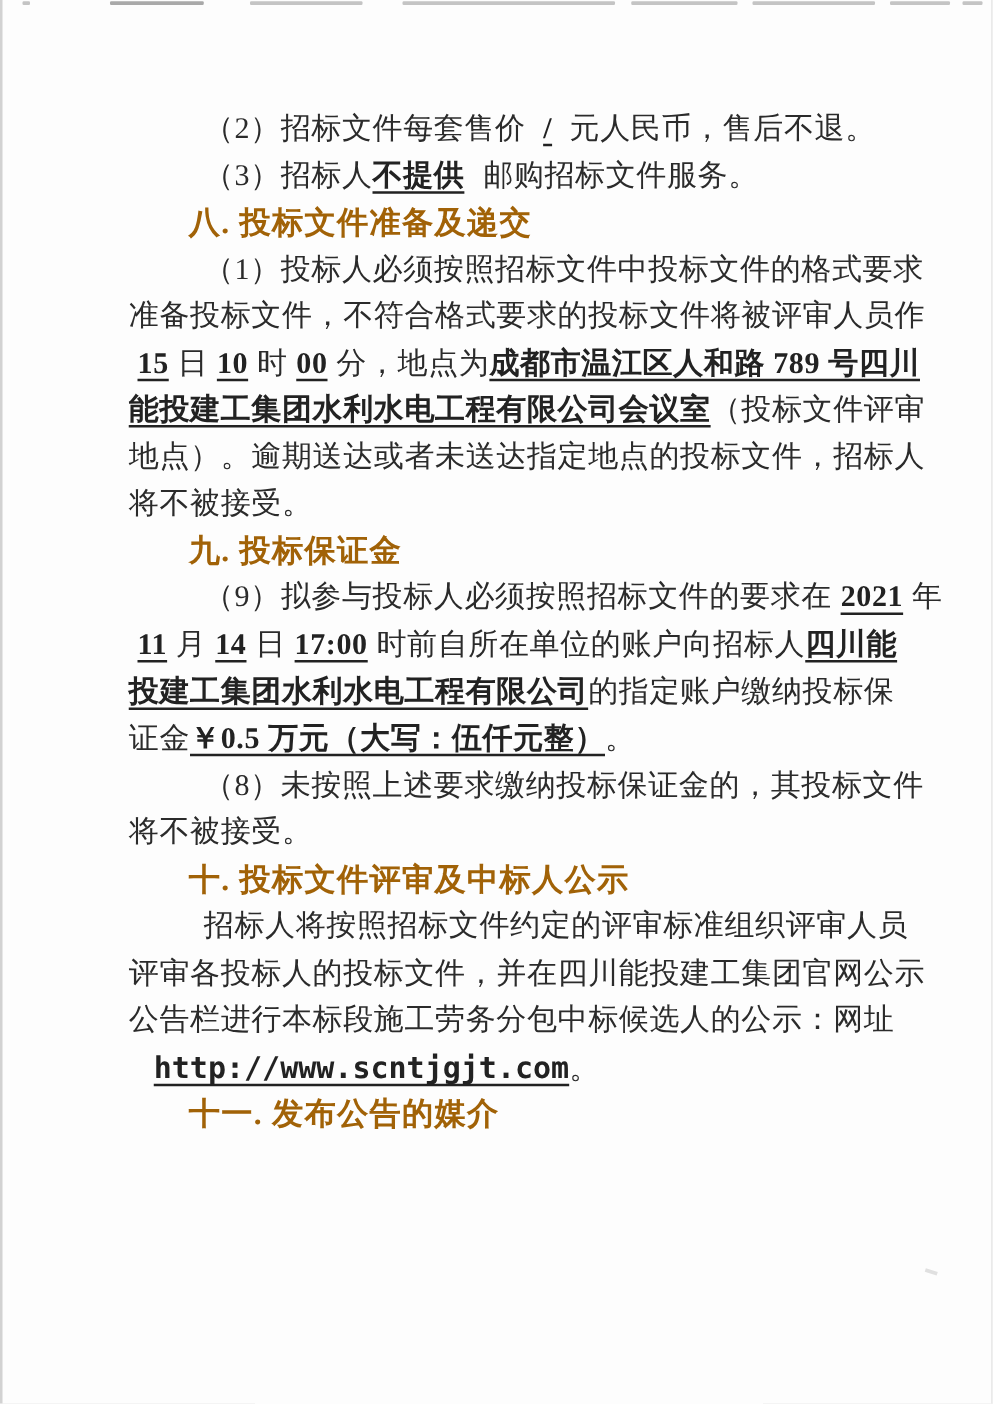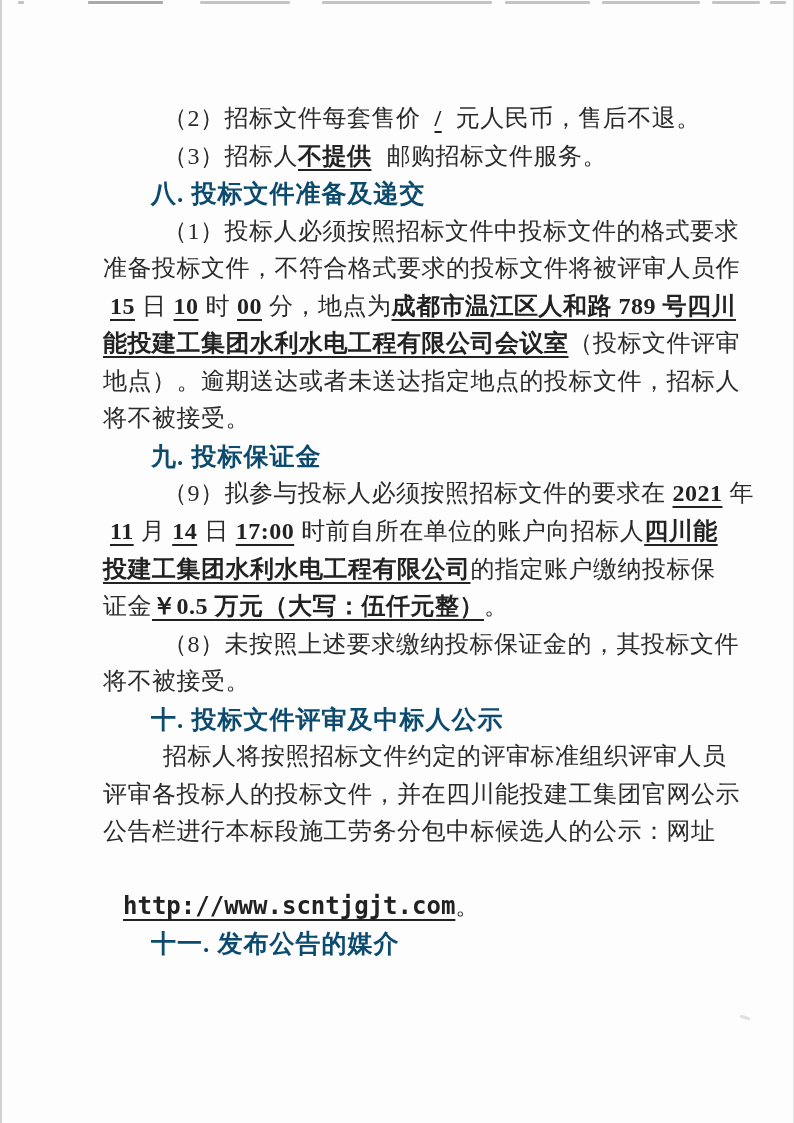--- a/index.html
+++ b/index.html
@@ -5,29 +5,29 @@
   html,body{margin:0;padding:0;background:#e8e8e8;}
   .page{
     position:relative;
     width:794px;height:1123px;
     margin:0 auto;
     background:#fdfdfd;
     overflow:hidden;
     font-family:"Liberation Serif","DejaVu Serif",serif;
     color:#2b2b2b;
   }
-  .doc{position:absolute;top:100px;left:103px;width:606px;}
+  .doc{position:absolute;top:85px;left:103px;width:606px;}
   .line{
     height:37.55px;line-height:37.55px;
     font-size:24px;letter-spacing:0.5px;
     white-space:nowrap;
   }
   .in{padding-left:60px;}          
-  .in-url{padding-left:20px;margin-top:37px;}      
-  .hd{padding-left:48px;font-weight:700;font-size:25px;color:#0c4a6e;letter-spacing:1px;}
+  .in-url{padding-left:20px;}      
+  .hd{padding-left:48px;font-weight:700;font-size:25px;color:#a16207;letter-spacing:1px;}
   .bu{
     font-weight:700;color:#222;
     text-decoration:underline;
     text-decoration-thickness:2px;
     text-underline-offset:5px;
   }
   .n{padding:0 7px;}               
   .sl{padding:0 14px;}             
   .tr{padding-right:15px;}         
   .url{font-family:"DejaVu Sans Mono","Liberation Mono",monospace;font-size:24px;letter-spacing:0;}

